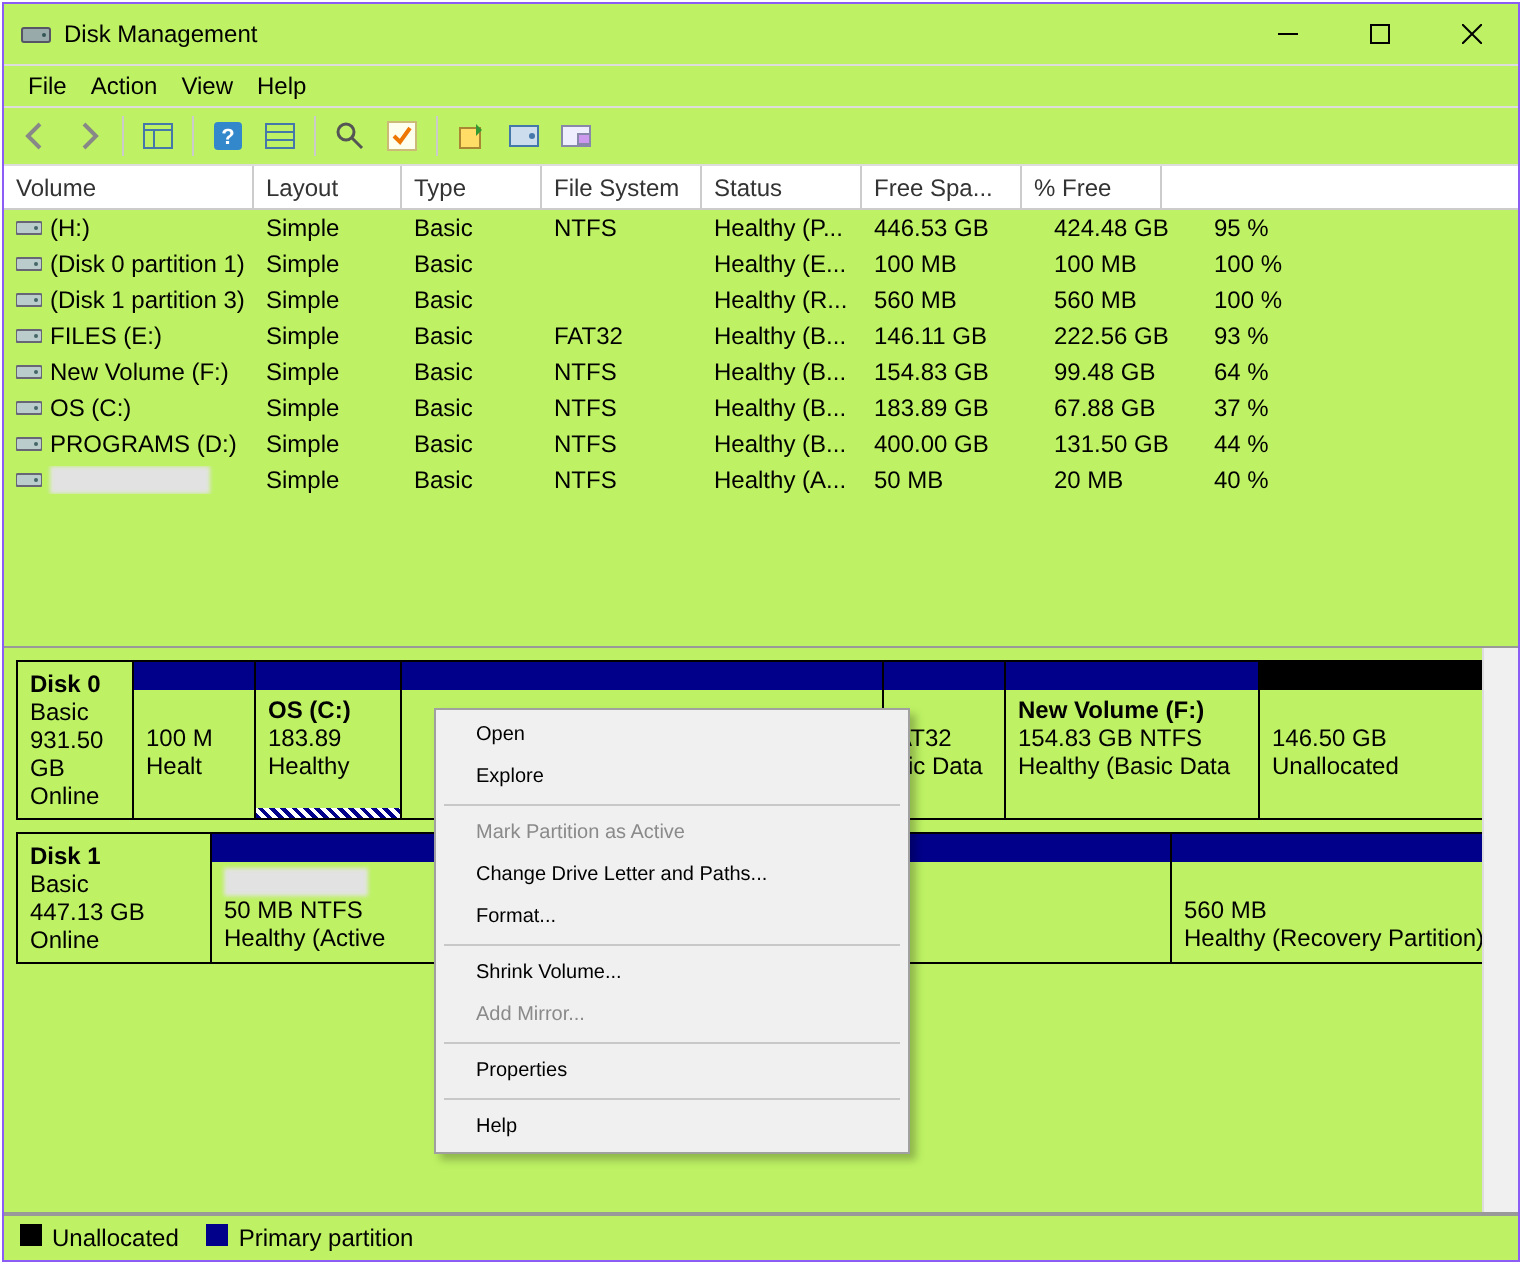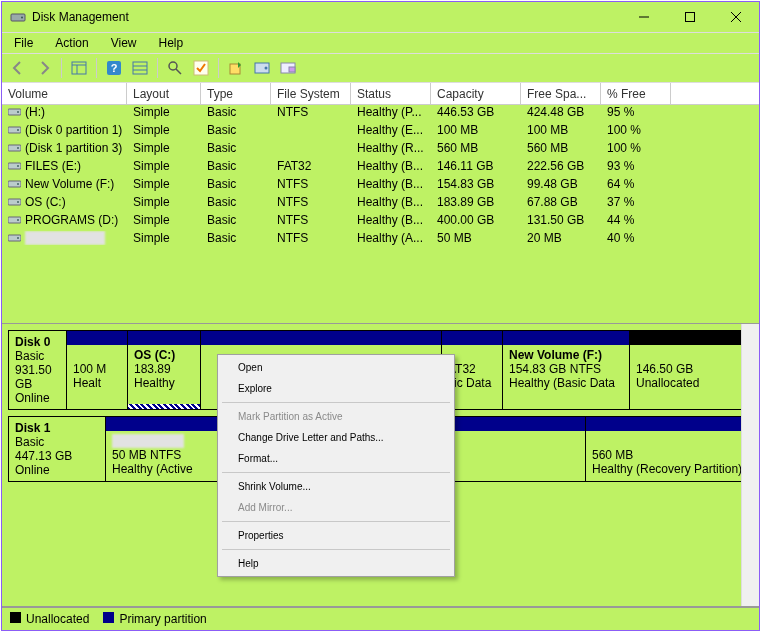--- a/index.html
+++ b/index.html
@@ -5,30 +5,30 @@
   html,body{margin:0;padding:0;font-family:"Segoe UI",Tahoma,sans-serif;font-size:12px;color:#000;background:#fff}
   .window{width:757px;height:628px;border:1px solid #8b5cf6;margin:1px;background:#bef264;position:relative;display:flex;flex-direction:column;overflow:hidden}
   
   .titlebar{height:30px;display:flex;align-items:center;border-bottom:1px solid #ddd}
   .titlebar .icon{width:16px;height:16px;margin:0 6px 0 8px;display:inline-flex;align-items:center;justify-content:center}
   .title{flex:1}
   .winbtns{display:flex;height:100%}
   .winbtn{width:46px;height:100%;display:flex;align-items:center;justify-content:center}
   .winbtn svg{width:10px;height:10px}
   
-  .menubar{height:20px;display:flex;align-items:center;padding:0 6px;gap:10px}
+  .menubar{height:20px;display:flex;align-items:center;padding:0 6px;gap:0}
   .menubar span{padding:2px 6px}
   
   .toolbar{height:28px;border-top:1px solid #ddd;border-bottom:1px solid #ddd;display:flex;align-items:center;padding:0 4px;gap:2px}
   .tbtn{width:24px;height:24px;display:flex;align-items:center;justify-content:center}
   .tbtn svg{width:16px;height:16px}
   .tsep{width:1px;height:20px;background:#ccc;margin:0 3px}
   
   .tablewrap{height:240px;border-bottom:1px solid #999;overflow:hidden;display:flex;flex-direction:column}
-  .thead,.trow{display:flex;align-items:flex-start}
+  .thead,.trow{display:flex;align-items:center}
   .thead{height:22px;background:#fff}
   .th{border-right:1px solid #ccc;border-bottom:1px solid #ccc;height:100%;display:flex;align-items:center;padding:0 6px;box-sizing:border-box;color:#333}
   .trow{height:18px}
   .td{padding:0 6px;box-sizing:border-box;white-space:nowrap;overflow:hidden;display:flex;align-items:center}
   .diskicon{width:13px;height:10px;margin-right:4px;display:inline-flex}
   .diskicon svg{width:13px;height:10px}
   .colV{width:125px}.colL{width:74px}.colT{width:70px}.colFS{width:80px}.colS{width:80px}.colC{width:90px}.colF{width:80px}.colP{width:70px}.colEnd{flex:1;border-right:none}
   .redacted{background:#e2e2e2;color:transparent;filter:blur(1px)}
   
   .maps{flex:1;overflow:auto;position:relative}
@@ -159,21 +159,20 @@
       </div>
   </div>
 
   <div class="tablewrap">
     <div class="thead">
       <div class="th colV">Volume</div>
       <div class="th colL">Layout</div>
       <div class="th colT">Type</div>
       <div class="th colFS">File System</div>
       <div class="th colS">Status</div>
-      <div class="th colC">Capacity</div>
       <div class="th colF">Free Spa...</div>
       <div class="th colP">% Free</div>
       <div class="th colEnd"></div>
     </div>
     <div id="tbody">
         <div class="trow">
           <div class="td colV">
             <span class="diskicon">
               <svg viewBox="0 0 13 10">
                 <rect x="0" y="2" width="13" height="6" rx="1" fill="#bcc" stroke="#667"></rect>

